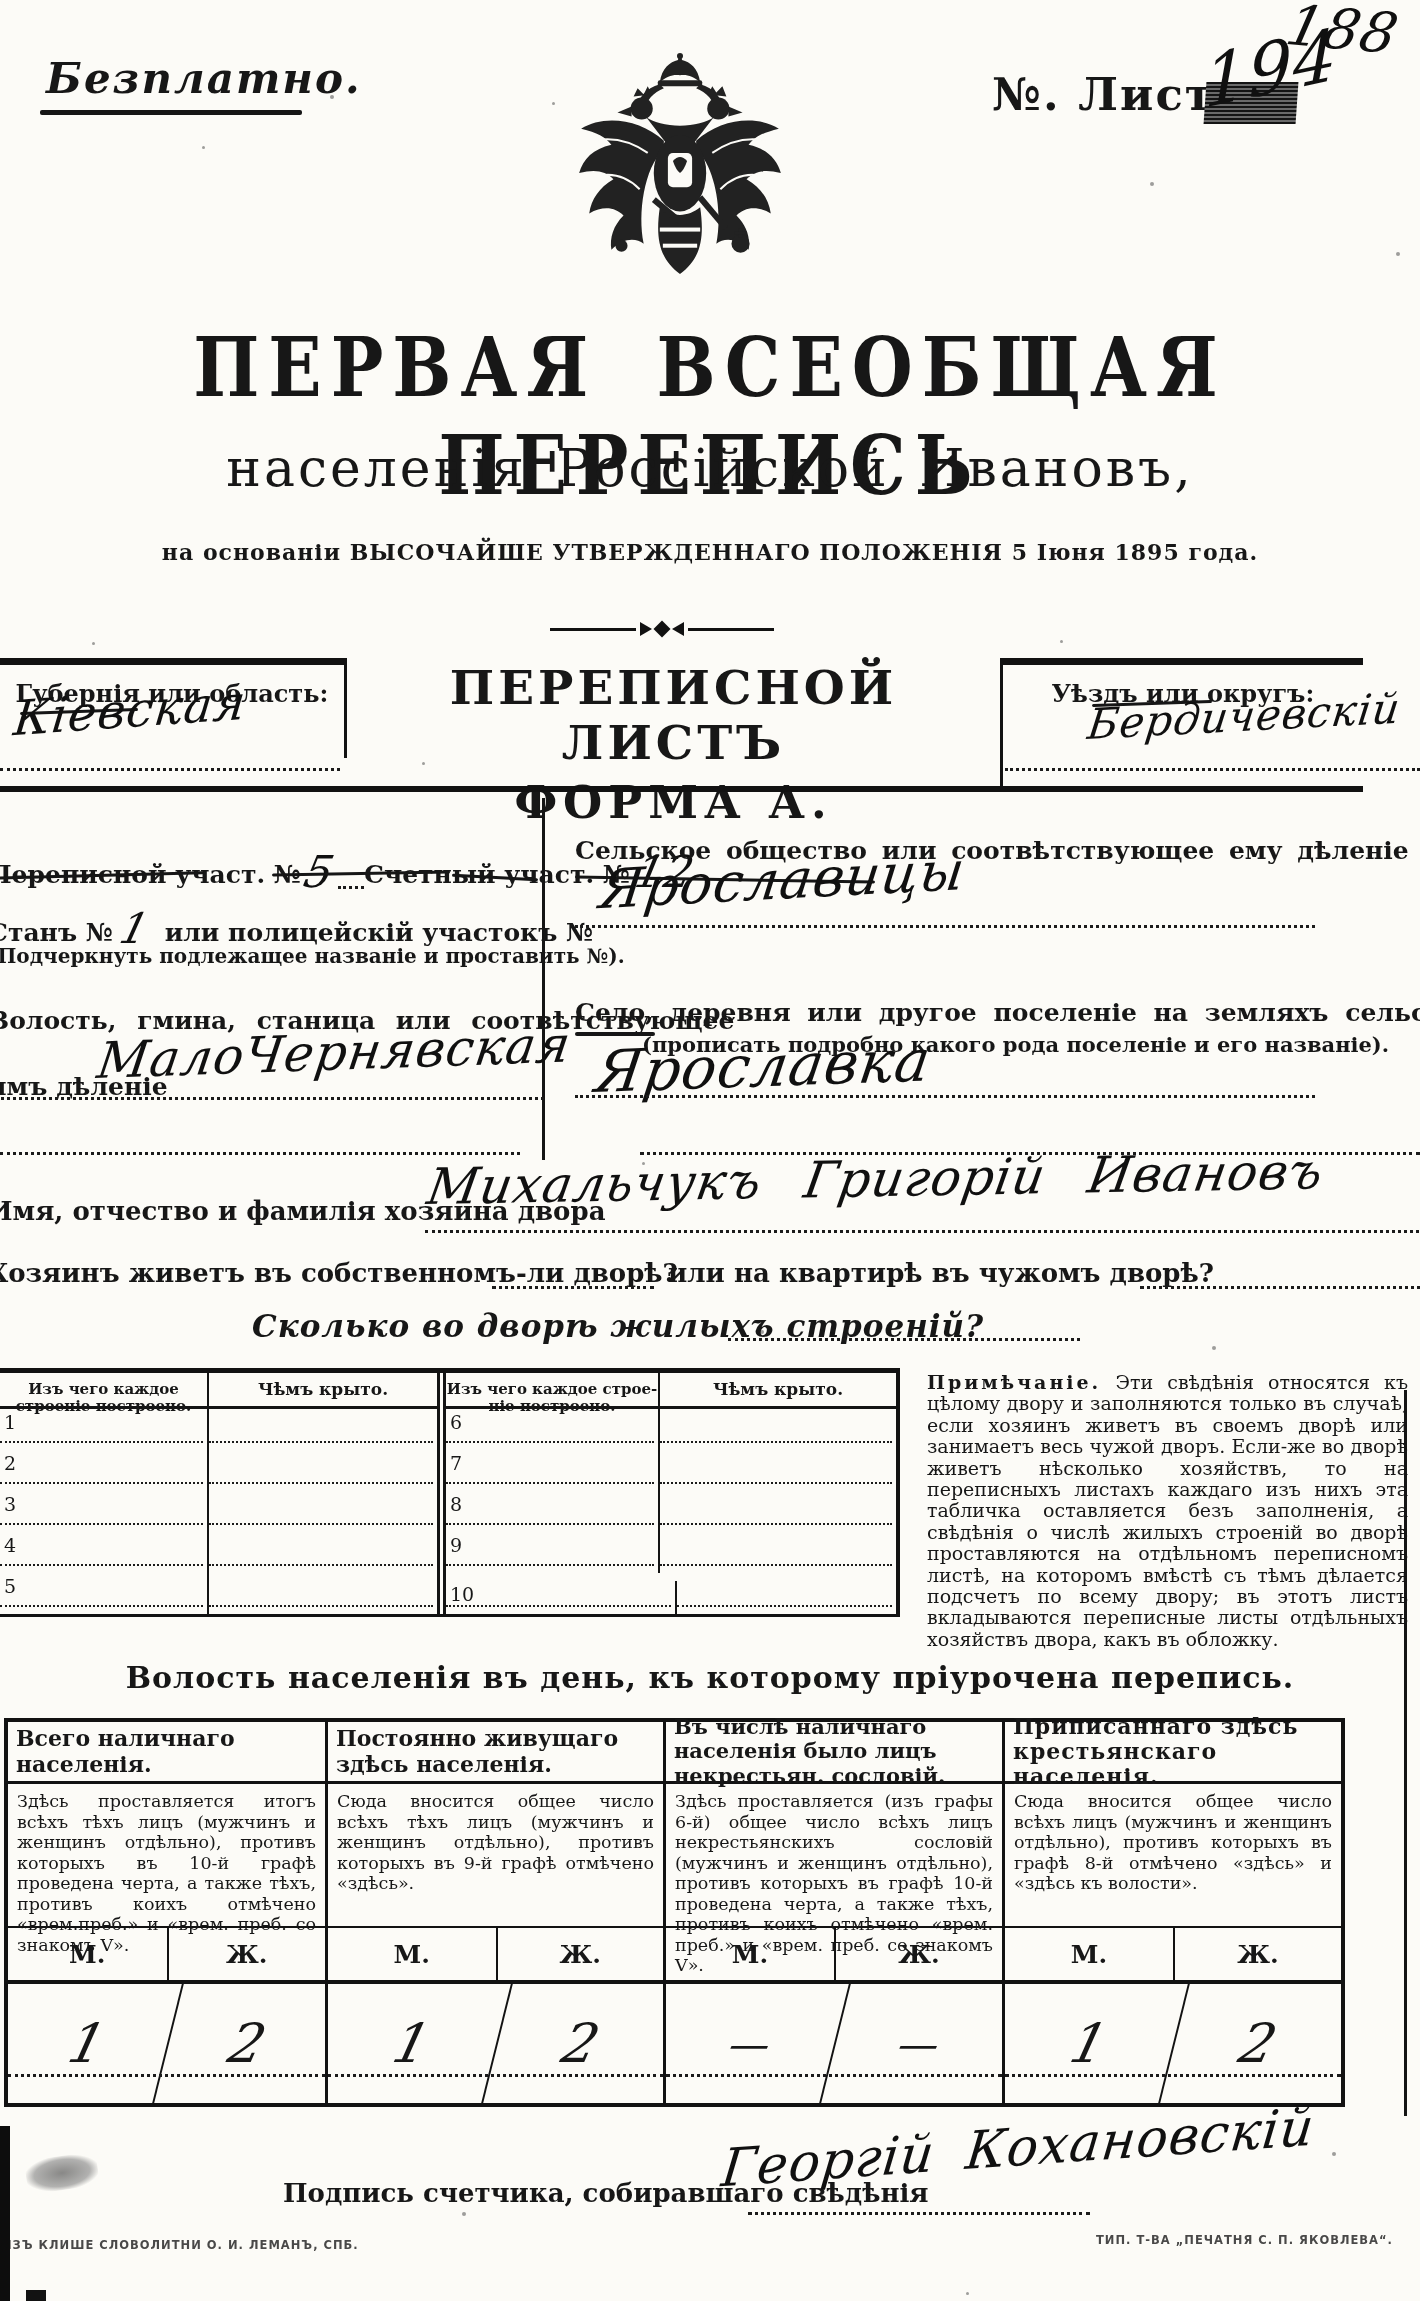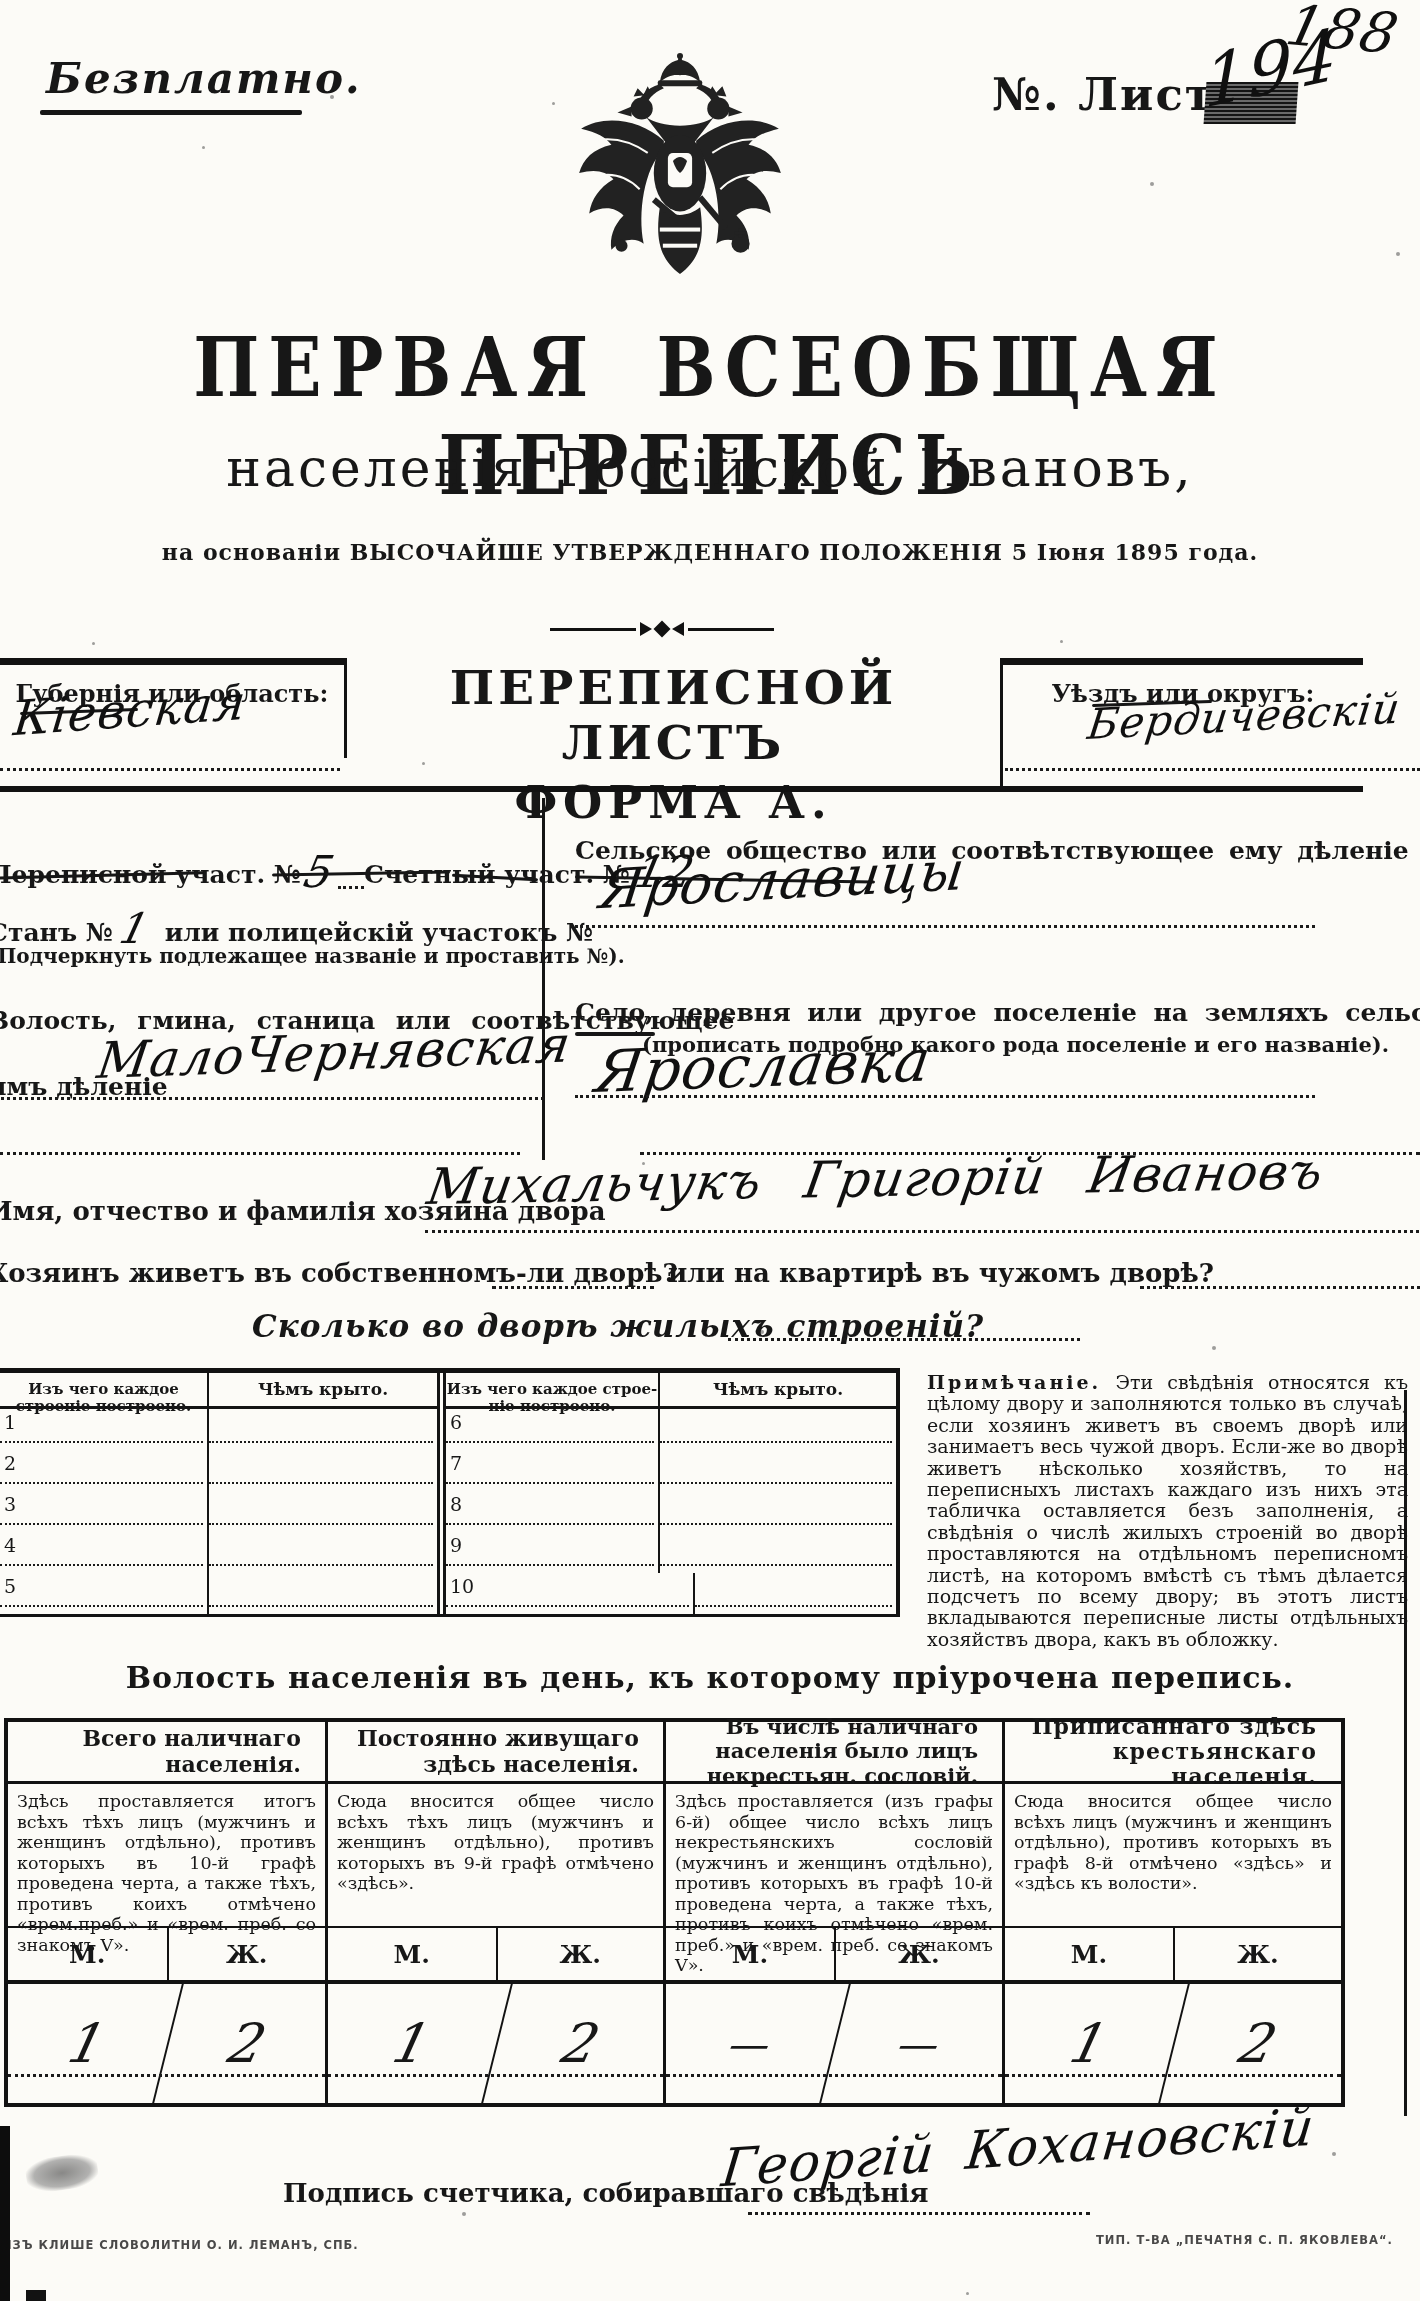--- a/index.html
+++ b/index.html
@@ -41,22 +41,22 @@
   .bcell{position:relative;box-sizing:border-box;}
   .bnum{font-size:19px;padding:2px 0 0 4px;display:block;}
   .rdots{position:absolute;left:0;right:4px;bottom:7px;border-bottom:2px dotted #1b1b1b;}
   .bgap{width:9px;border-left:3px solid #141414;border-right:3px solid #141414;box-sizing:border-box;}
   
   .note{font-size:19px;line-height:21.4px;text-align:justify;}
   .notetitle{font-weight:700;letter-spacing:3px;}
   
   .ctable{display:flex;border:4px solid #121212;box-sizing:border-box;background:#fcfbf7;}
   .ccol{box-sizing:border-box;display:flex;flex-direction:column;}
-  .c-head{height:62px;border-bottom:3px solid #121212;font-size:22px;font-weight:700;text-align:right;
-          display:flex;align-items:center;justify-content:center;padding:0 24px;line-height:1.15;box-sizing:border-box;}
+  .c-head{height:62px;border-bottom:3px solid #121212;font-size:22px;font-weight:700;text-align:left;
+          display:flex;align-items:center;justify-content:center;padding:0 8px;line-height:1.15;box-sizing:border-box;}
   .c-desc{height:144px;border-bottom:2px solid #121212;font-size:17.5px;line-height:20.5px;
           padding:7px 9px 0;text-align:justify;box-sizing:border-box;}
   .c-mj{height:56px;border-bottom:4px solid #121212;display:flex;box-sizing:border-box;}
   .c-val{height:119px;display:flex;position:relative;box-sizing:border-box;}
   .half{width:50%;display:flex;align-items:center;justify-content:center;font-size:25px;font-weight:700;box-sizing:border-box;}
   .hr{border-left:2px solid #121212;}
   .hwv{font-family:"DejaVu Serif",serif;font-style:italic;transform:skewX(-14deg);font-size:54px;font-weight:400;}
   .vdots{position:absolute;left:0;right:0;bottom:26px;border-bottom:3px dotted #1b1b1b;}
   .imprint{font-family:"DejaVu Sans",sans-serif;font-size:11.5px;font-weight:700;letter-spacing:1px;color:#222;opacity:.82;white-space:nowrap;}
 </style>
@@ -288,21 +288,21 @@
       <div class="brow">
         <div class="bcell" style="width:214px;border-right:2px solid #141414;">
             <span class="bnum">9</span>
             <div class="rdots"></div>
           </div>
         <div class="bcell" style="flex:1;">
             <div class="rdots"></div>
           </div>
         </div>
       <div class="brow">
-        <div class="bcell" style="width:249px;border-right:2px solid #141414;">
+        <div class="bcell" style="width:231px;border-right:2px solid #141414;margin-top:8px;">
             <span class="bnum">10</span>
             <div class="rdots"></div>
           </div>
         <div class="bcell" style="flex:1;">
             <div class="rdots"></div>
           </div>
         </div>
     </div>
   </div>
 

